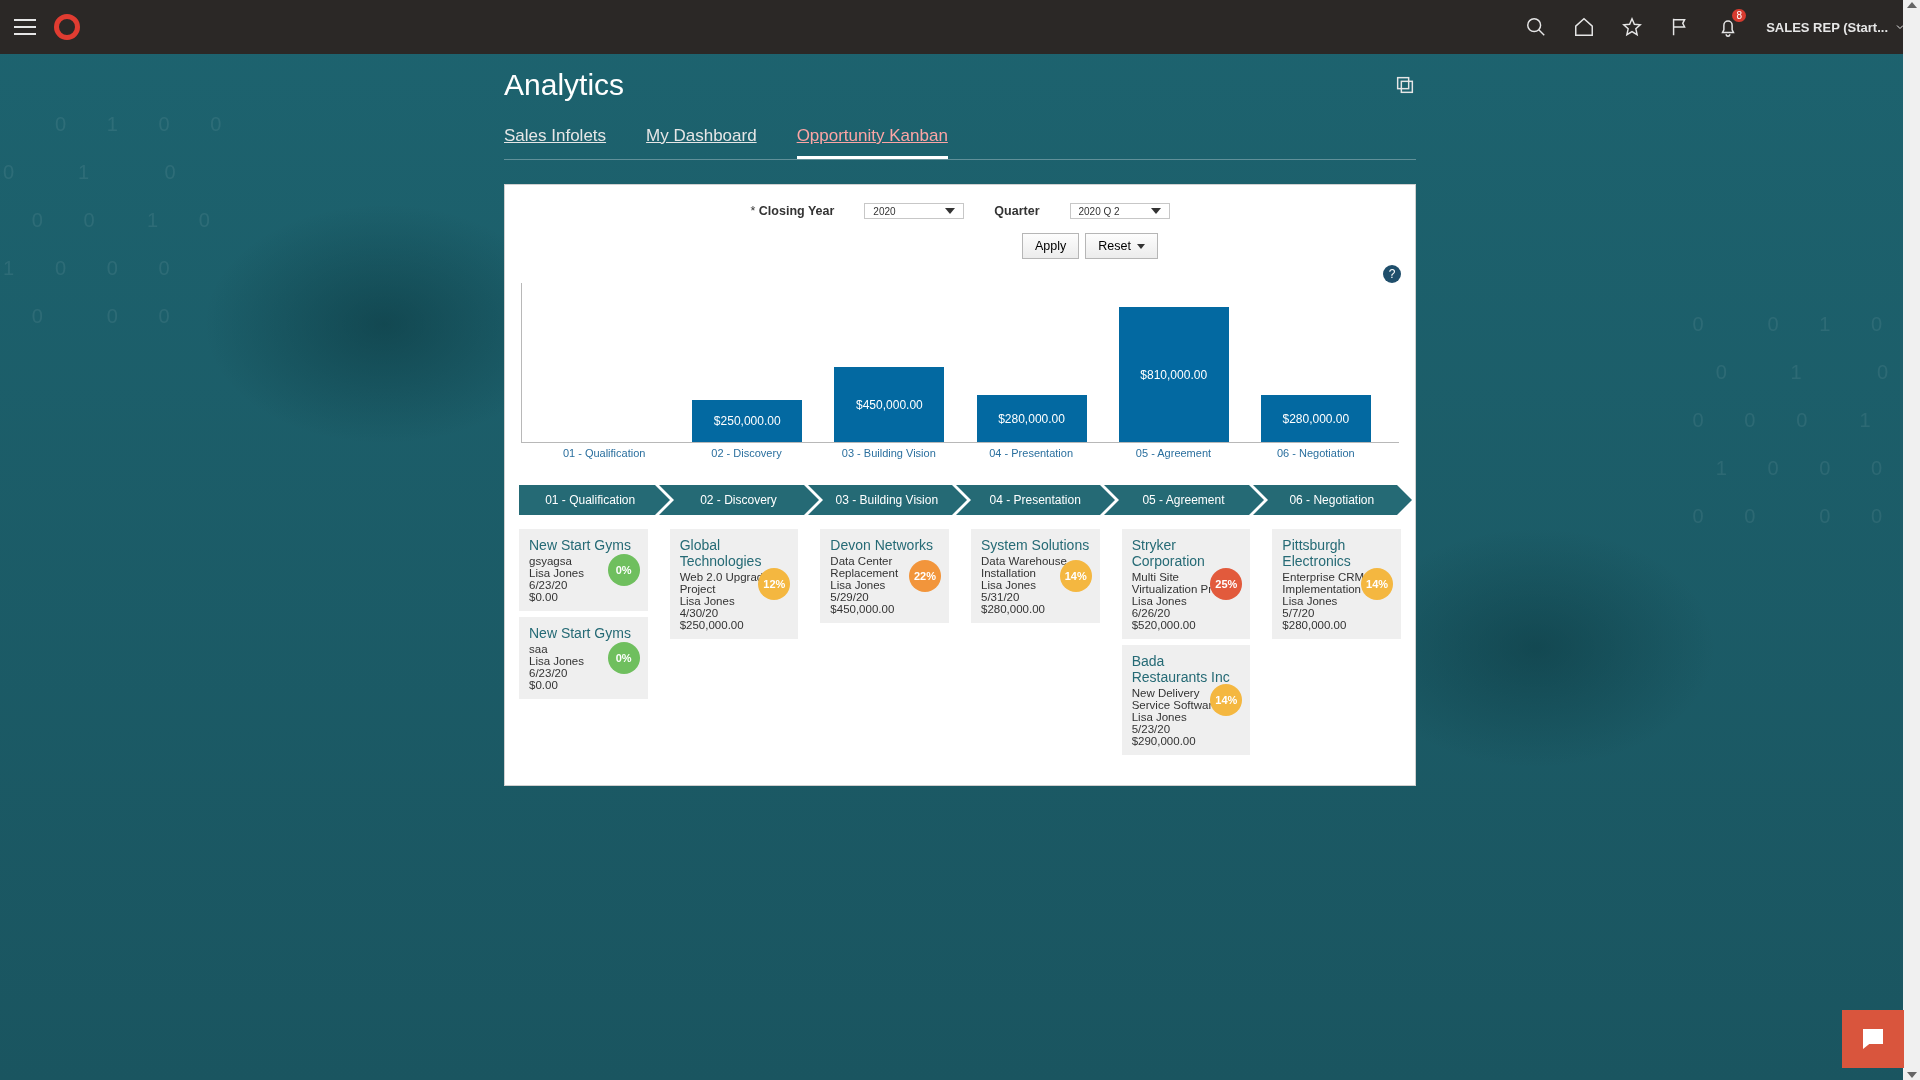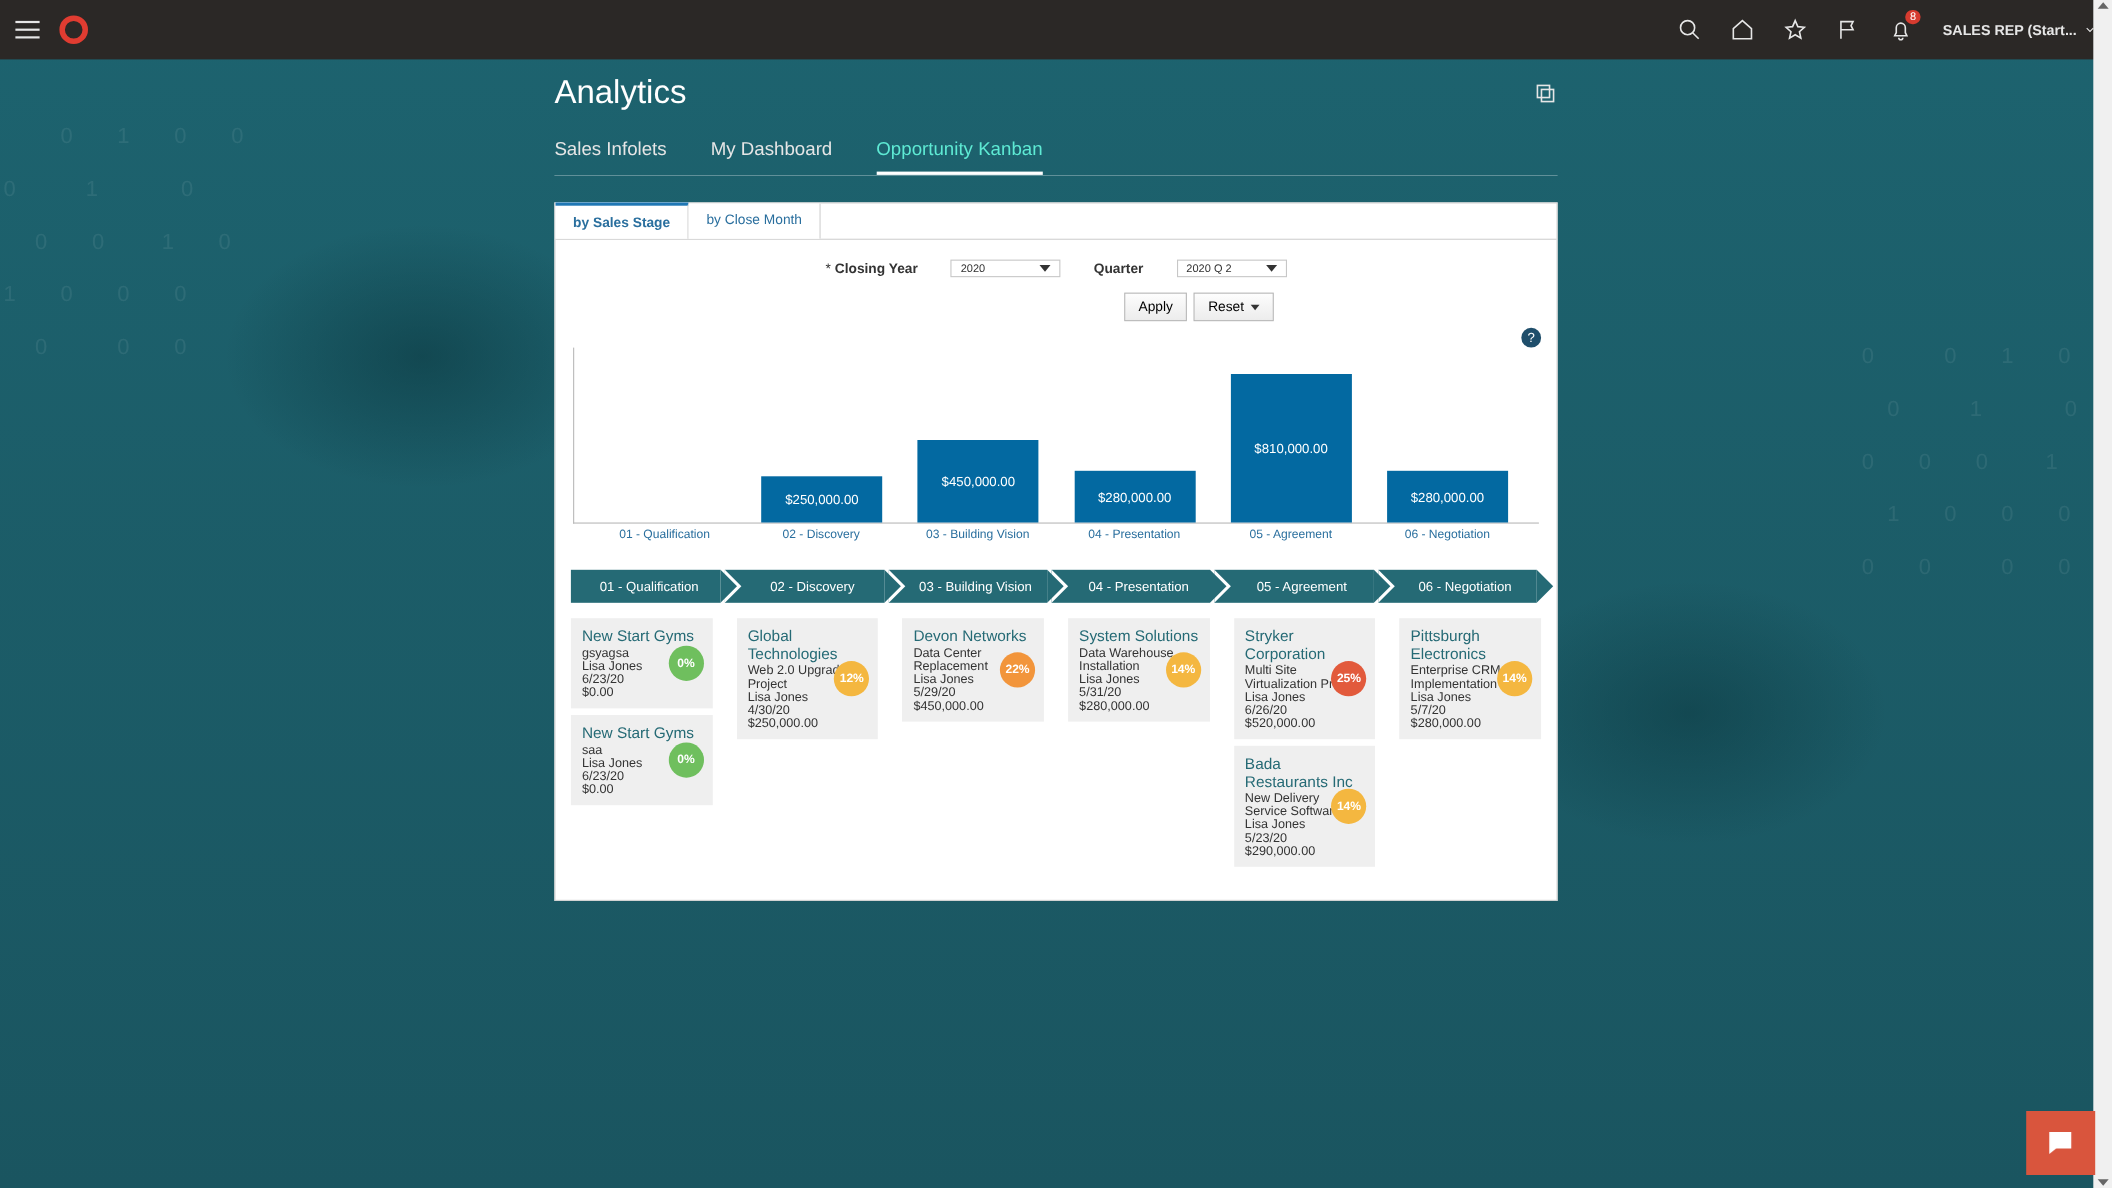--- a/index.html
+++ b/index.html
@@ -49,22 +49,22 @@
   .user-area .chev { margin-left: 6px; }
 
   
   .page-wrap { position: relative; z-index: 1; width: 912px; margin: 0 auto; padding-top: 14px; color: #fff; }
   .page-title-row { display: flex; align-items: center; justify-content: space-between; }
   .page-title { font-size: 30px; font-weight: 300; }
   .page-title-row .spacer { flex: 1; }
   .copy-icon { width: 22px; height: 22px; cursor: pointer; color: #e6e6e6; }
 
   .tabs-row { display: flex; gap: 40px; border-bottom: 1px solid rgba(255,255,255,0.3); margin-top: 16px; }
-  .tab { padding: 8px 0 10px 0; font-size: 17px; font-weight: 300; cursor: pointer; color: #e6e6e6; border-bottom: 3px solid transparent; }
-  .tab.active { color: #5eead4; border-bottom-color: #fff; text-align: right; }
+  .tab { padding: 8px 0 10px 0; font-size: 17px; font-weight: 300; cursor: pointer; color: #e6e6e6; border-bottom: 3px solid transparent; text-decoration: underline; }
+  .tab.active { color: #fca5a5; border-bottom-color: #fff; text-align: right; }
 
   
   .panel { background: #fff; color: #333; margin-top: 24px; border: 1px solid #d0d0d0; }
   .sub-tabs { display: flex; border-bottom: 1px solid #d0d0d0; }
   .sub-tab {
     padding: 8px 16px; font-size: 12.5px; color: #2a6f9e; cursor: pointer;
     border-right: 1px solid #d0d0d0; background: #fff;
   }
   .sub-tab.active { font-weight: 700; border-top: 3px solid #1f77b4; margin-top: -1px; }
 
@@ -212,24 +212,20 @@
     </div>
   </div>
 
   <div class="tabs-row" id="primary-tabs">
       <div class="tab">Sales Infolets</div>
       <div class="tab">My Dashboard</div>
       <div class="tab active">Opportunity Kanban</div>
     </div>
 
   <div class="panel" style="position:relative;">
-    <div class="sub-tabs" id="sub-tabs">
-        <div class="sub-tab active">by Sales Stage</div>
-        <div class="sub-tab">by Close Month</div>
-      </div>
 
     <div class="filter-row">
       <label class="req">Closing Year</label>
       <div class="select">
         <span>2020</span>
           <span class="tri"></span>
       </div>
       <label>Quarter</label>
       <div class="select">
         <span>2020 Q 2</span>

